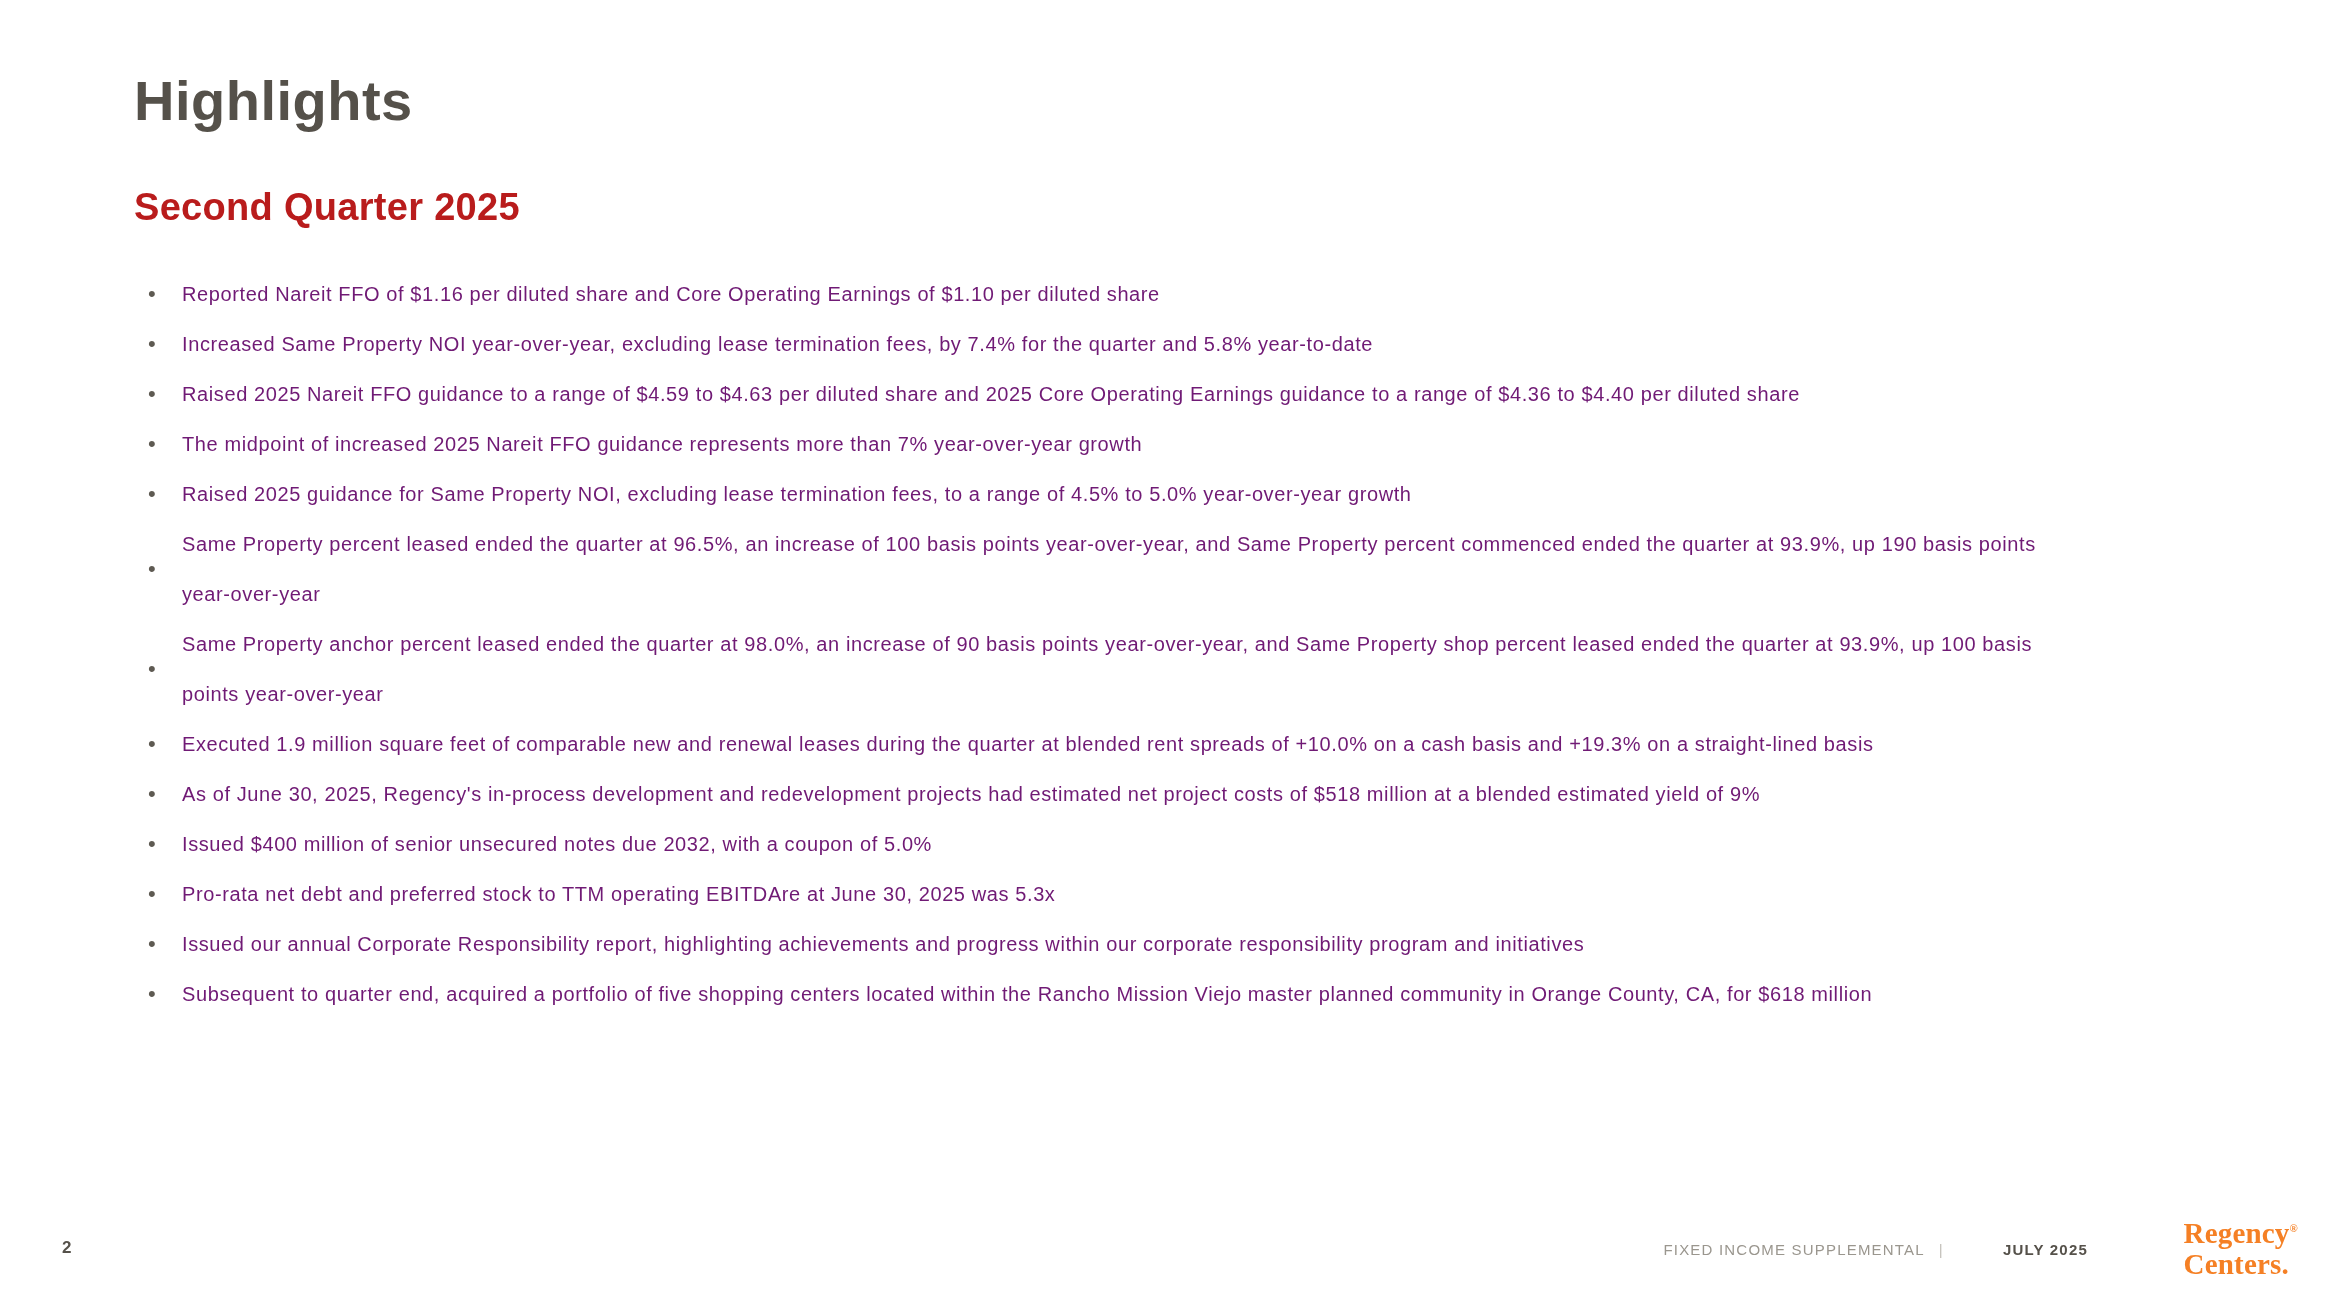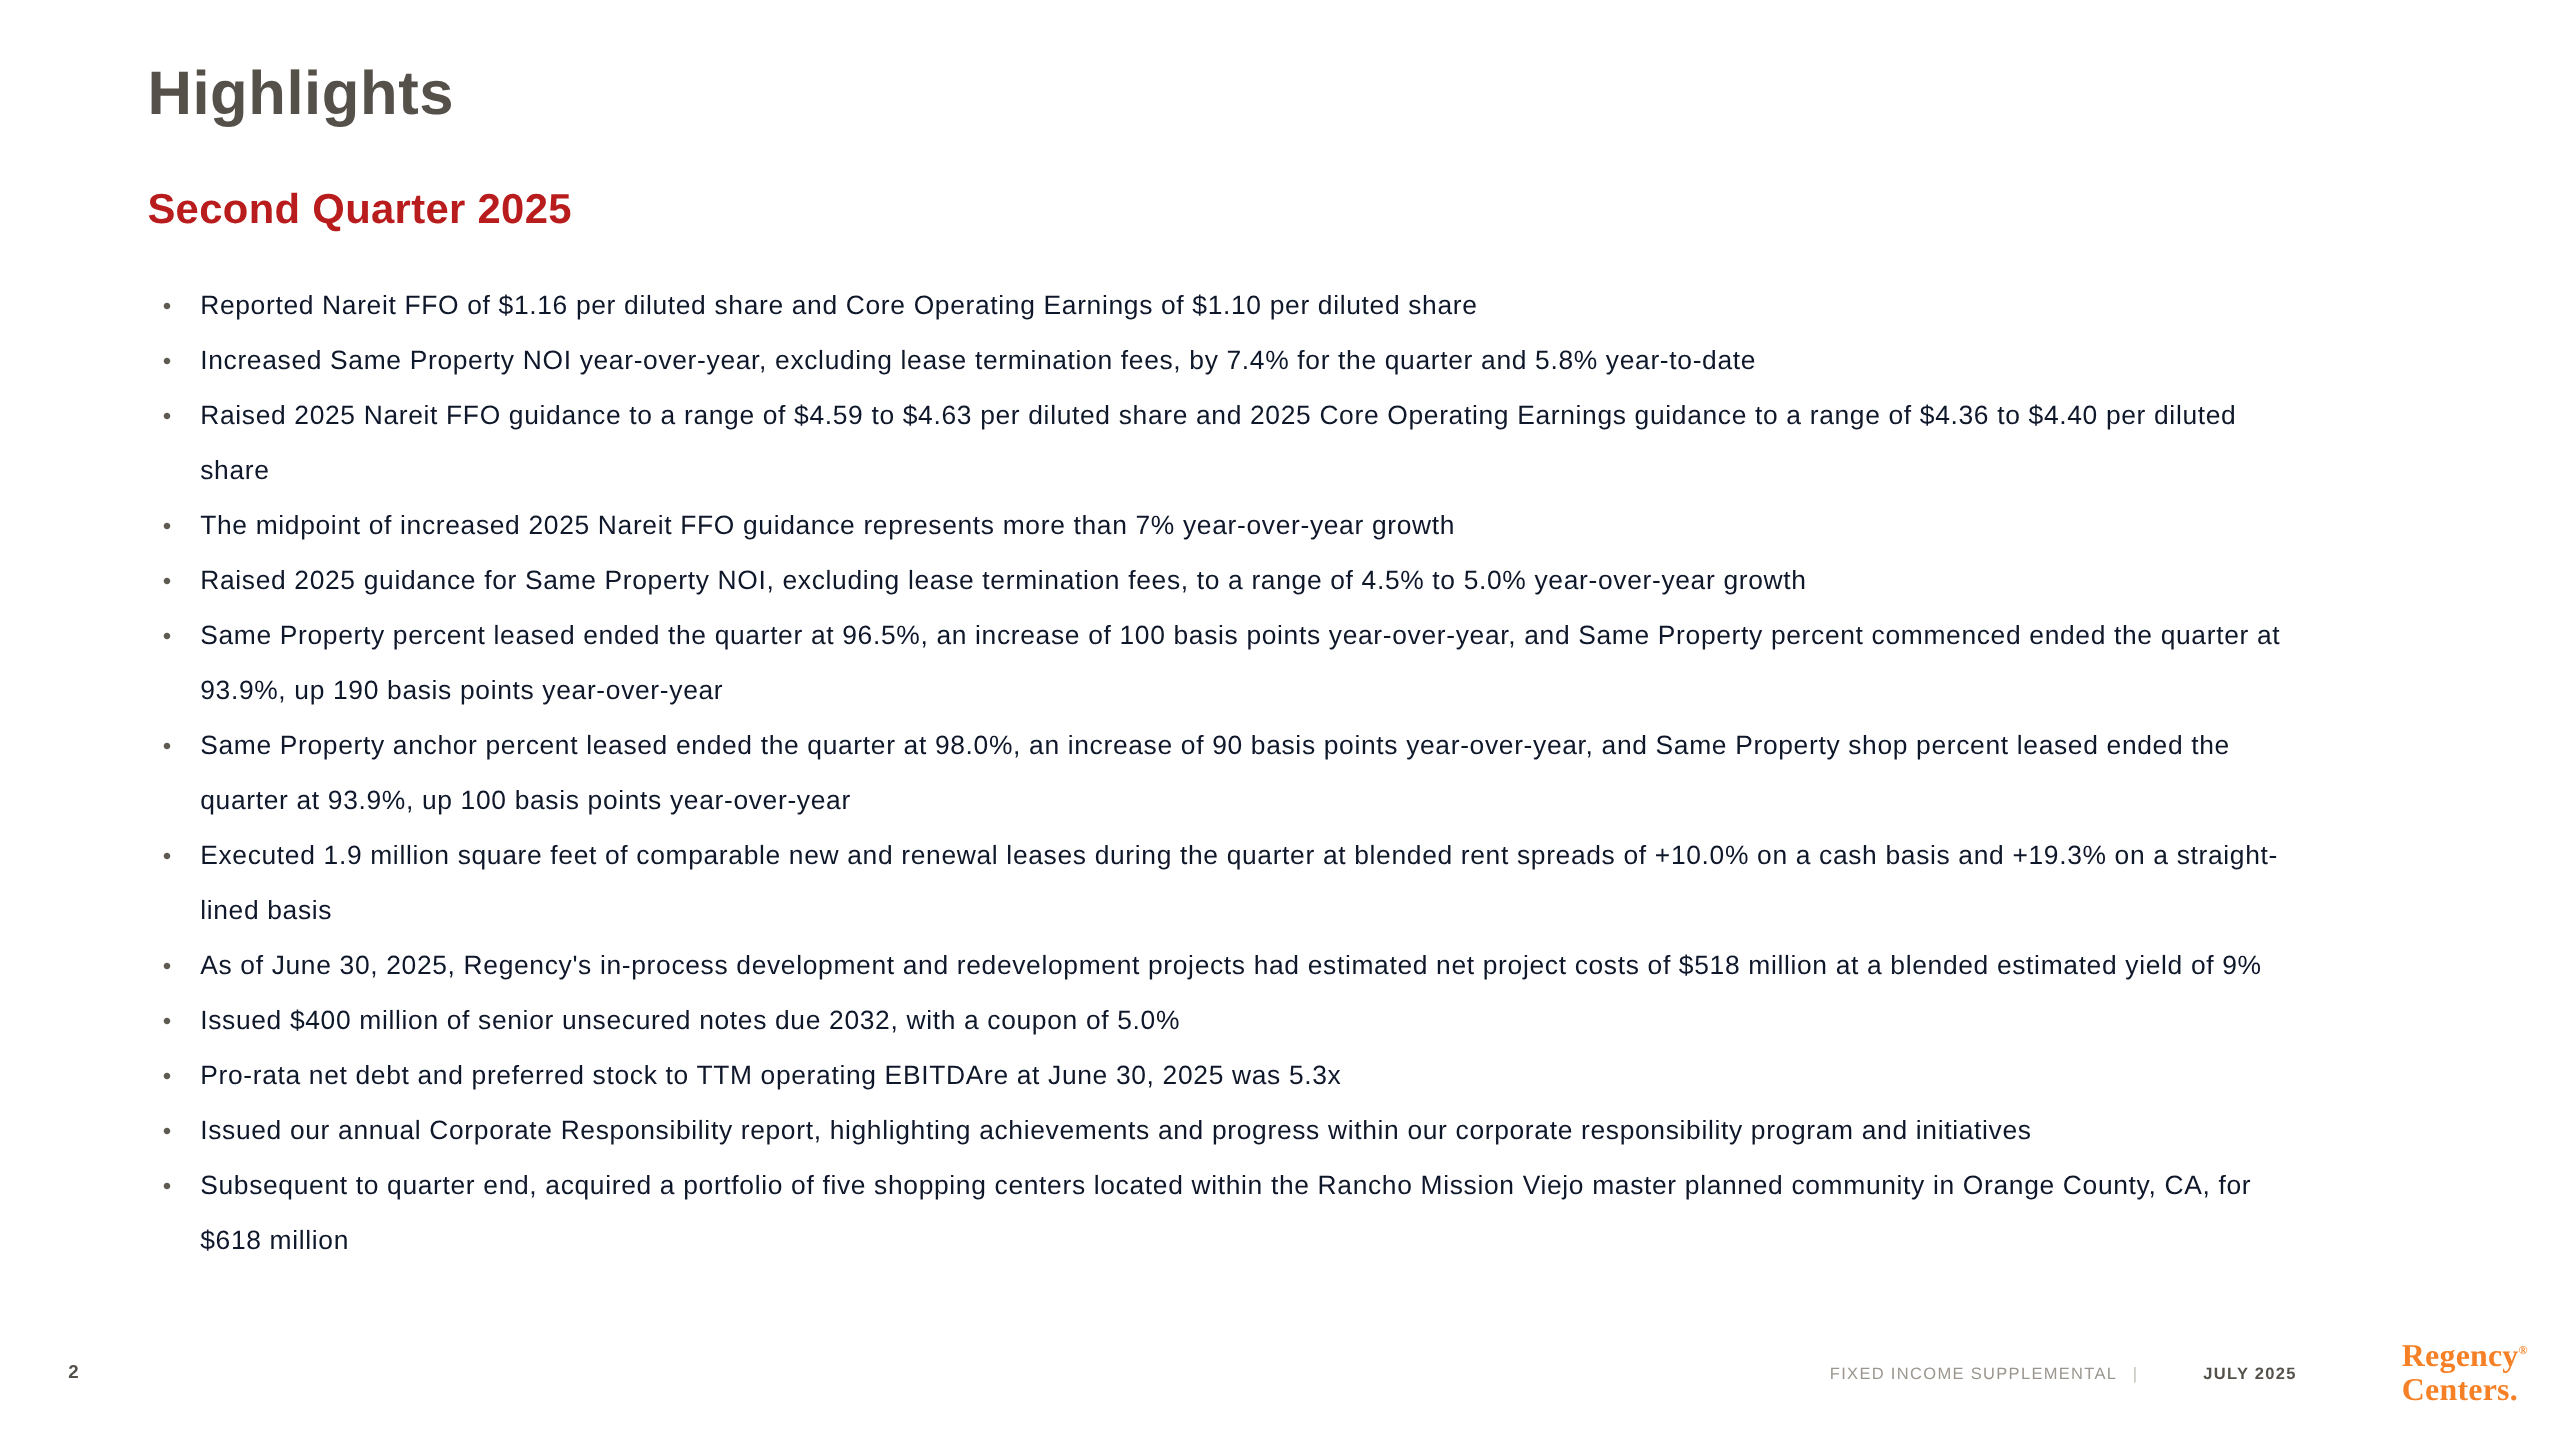--- a/index.html
+++ b/index.html
@@ -11,21 +11,21 @@
     position: relative;
     width: 2340px;
     height: 1316px;
     background: #ffffff;
     font-family: "Liberation Sans", sans-serif;
     overflow: hidden;
   }
   .content {
     position: absolute;
     left: 134px;
-    top: 54px;
+    top: 70px;
     right: 180px;
   }
   .page-title {
     margin: 0 0 54px 0;
     font-size: 56px;
     line-height: 1.1;
     font-weight: bold;
     letter-spacing: 0.5px;
     color: #55514a;
   }
@@ -38,25 +38,25 @@
     color: #b91c1c;
   }
   ul.highlights {
     list-style: none;
     margin: 0 0 0 14px;
     padding: 0;
     max-width: 1940px;
   }
   ul.highlights li {
     display: flex;
-    align-items: flex-start;
-    font-size: 24px;
+    align-items: center;
+    font-size: 20px;
     line-height: 50px;
     letter-spacing: 0.6px;
-    color: #0f172a;
+    color: #701a75;
   }
   ul.highlights li::before {
     content: "\2022";
     flex: 0 0 34px;
     width: 34px;
     font-size: 22px;
     line-height: 50px;
     color: #5e5a52;
   }
   ul.highlights li .bullet-text {

